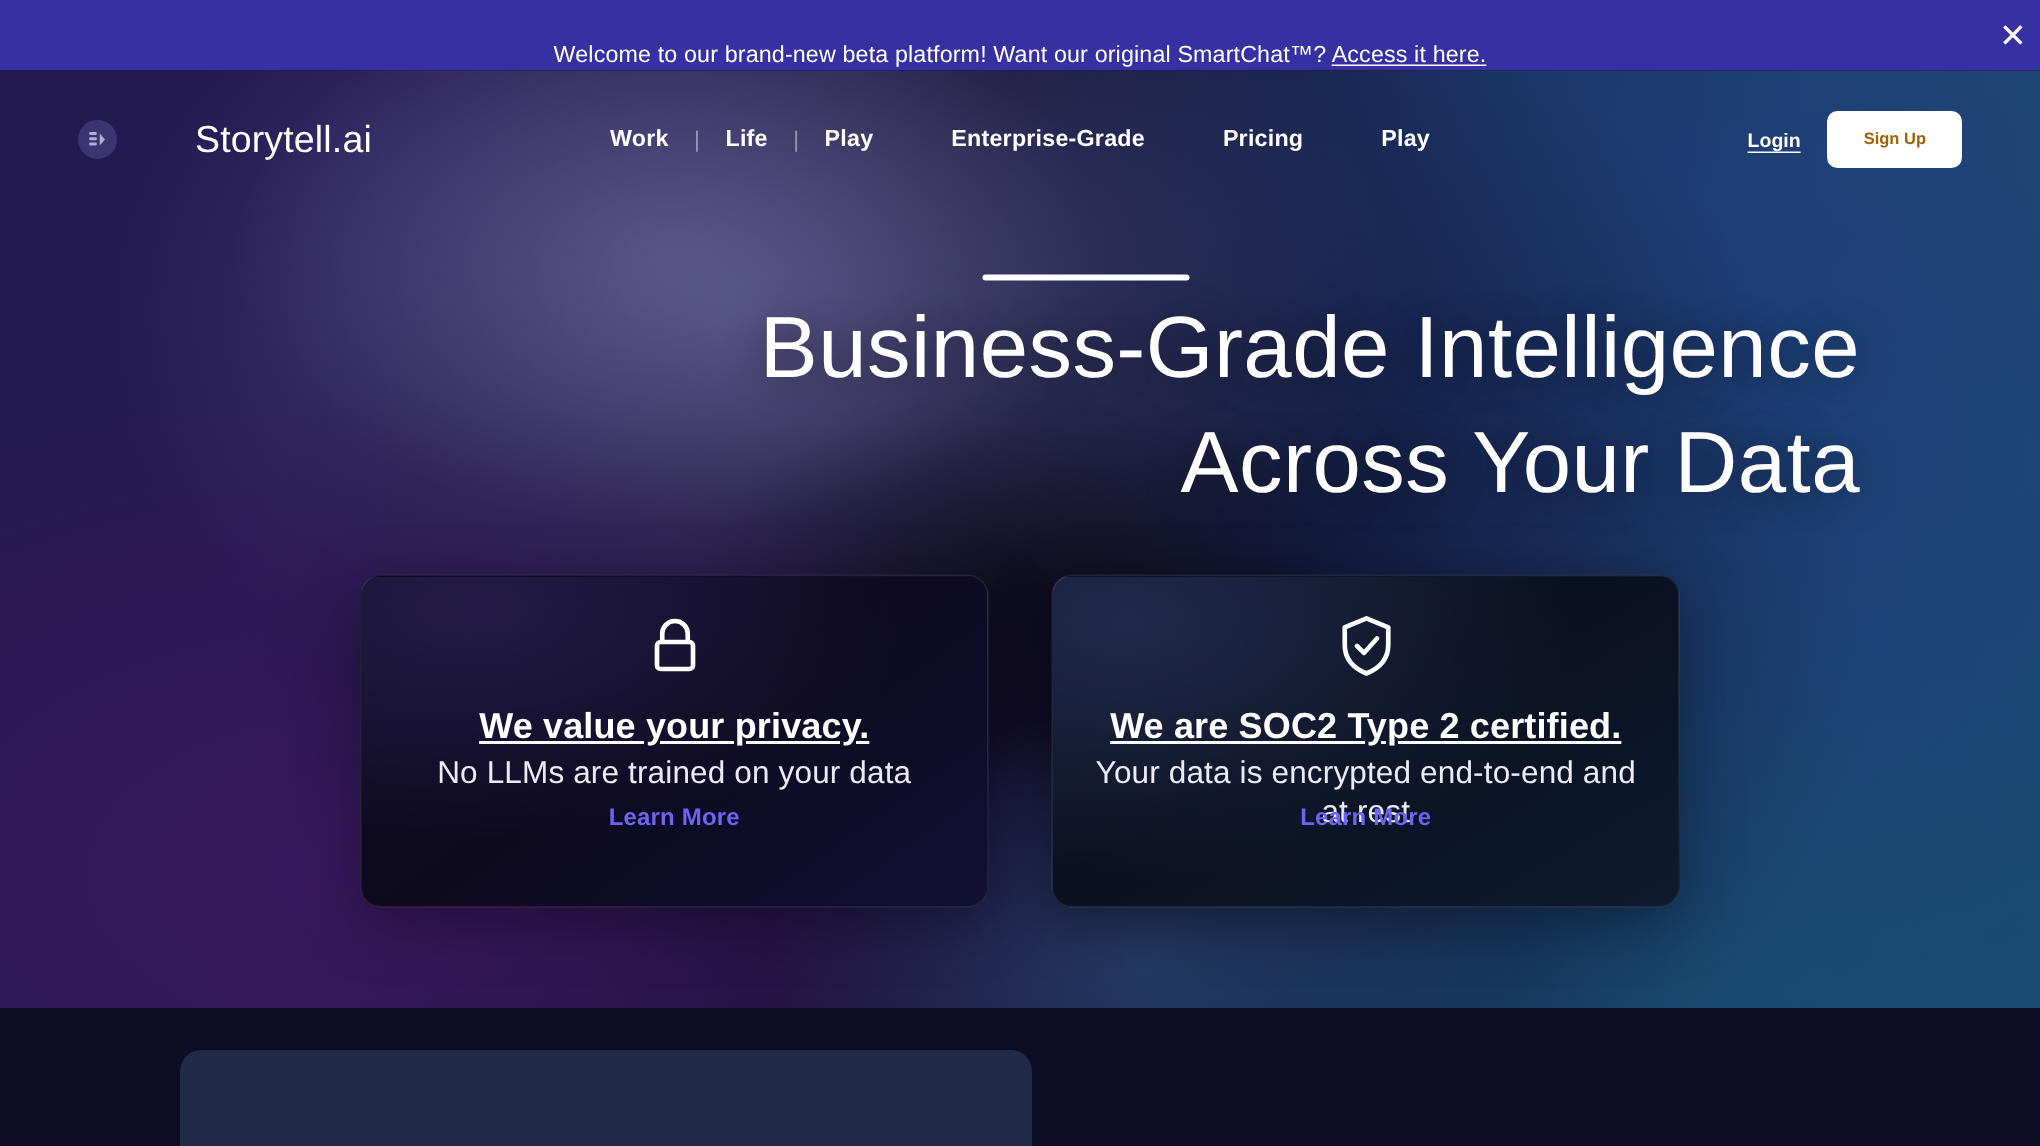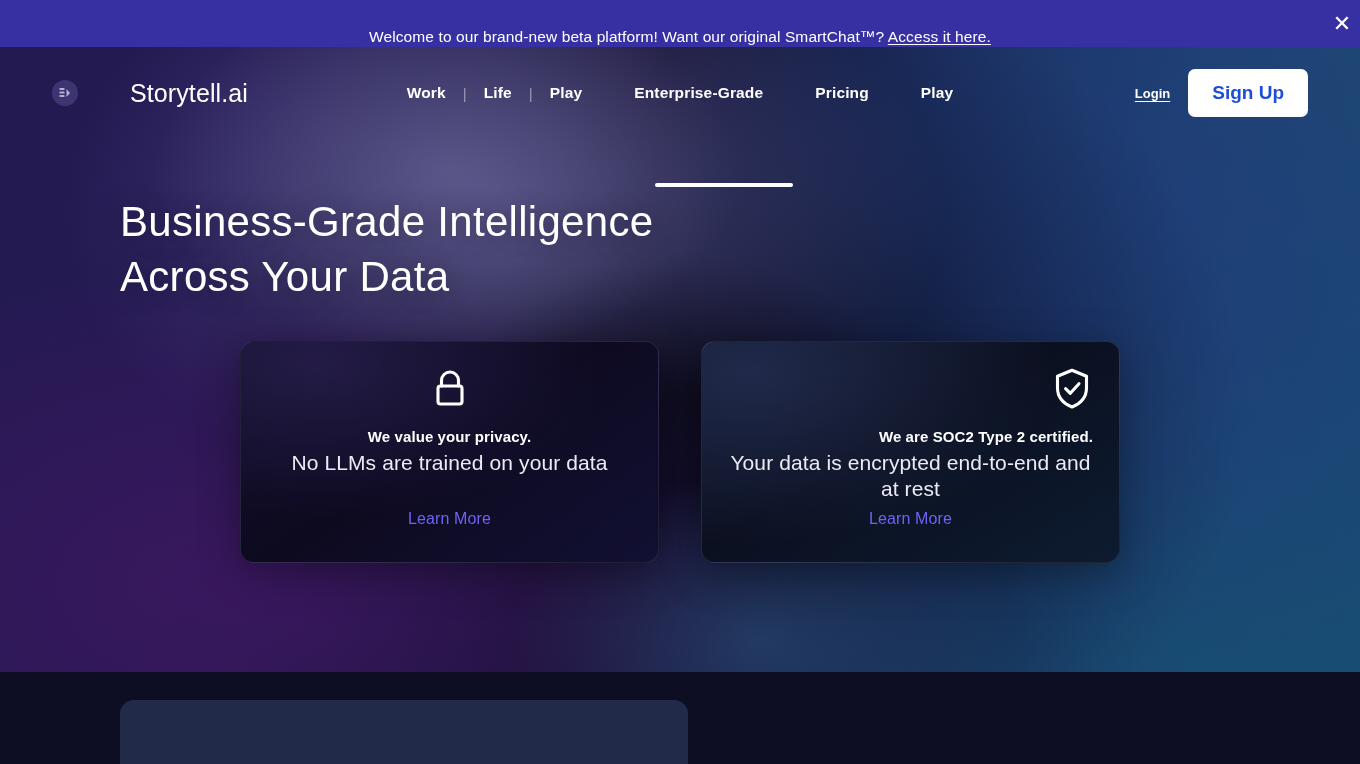--- a/index.html
+++ b/index.html
@@ -106,33 +106,33 @@
   }
 
   #navright{
     margin-left:auto; display:flex; align-items:center; gap:18px;
   }
   #login-link{
     color:#ffffff; font-size:13px; font-weight:600;
     text-decoration:underline; text-underline-offset:3px; cursor:pointer;
   }
   #signup-button{
-    background:#ffffff; color:#1d4ed8;
-    font-size:19px; font-weight:700;
+    background:#ffffff; color:#a16207;
+    font-size:11px; font-weight:700;
     border:none; border-radius:7px;
     padding:13px 24px; cursor:pointer;
     font-family:"Liberation Sans", sans-serif;
   }
 
   
   #headline{
     margin-top:55px;
-    text-align:left;
+    text-align:right;
     color:#ffffff;
-    font-size:42px;
+    font-size:58px;
     font-weight:400;
     line-height:1.32;
     letter-spacing:.3px;
     text-shadow:0 2px 26px rgba(0,0,0,.42);
     padding:0 120px;
   }
 
   
   #cards{
     margin-top:36px;
@@ -149,38 +149,37 @@
   }
   .card.c1{
     background:
       radial-gradient(120% 120% at 18% 10%, rgba(52,40,98,.55) 0%, rgba(52,40,98,0) 58%),
       linear-gradient(145deg,#100d26 0%, #0d0a20 48%, #121033 100%);
   }
   .card.c2{
     background:
       radial-gradient(120% 130% at 12% 14%, rgba(48,60,104,.55) 0%, rgba(48,60,104,0) 60%),
       linear-gradient(150deg,#0e1428 0%, #0b1020 45%, #0d1b30 100%);
-    align-items: flex-end;
   }
   .card-icon{ height:46px; display:flex; align-items:center; justify-content:center; }
   .card-icon svg{ display:block; }
   .card-title{
     margin-top:16px;
-    color:#ffffff; font-size:15px; font-weight:700;
-    text-align:center; letter-spacing:.1px; line-height:1.22;
+    color:#ffffff; font-size:24px; font-weight:700;
+    text-align:center; letter-spacing:.1px; line-height:1.22;text-decoration:underline;
   }
   .card-sub{
     margin-top:4px;
     color:#eceaf5; font-size:21px; font-weight:400;
     text-align:center; line-height:1.22; letter-spacing:.1px;
   }
   .card-link{
-    position:absolute; left:0; right:0; bottom:34px;
+    position:absolute; left:0; right:0; bottom:49px;
     text-align:center;
-    color:#6f63f2; font-size:16px; font-weight:400;
+    color:#6f63f2; font-size:16px; font-weight:700;
     cursor:pointer; letter-spacing:.1px;
   }
 
   
   #lower{
     position:relative;
     height:92px;
     background:#0d0d24;
     overflow:hidden;
   }

